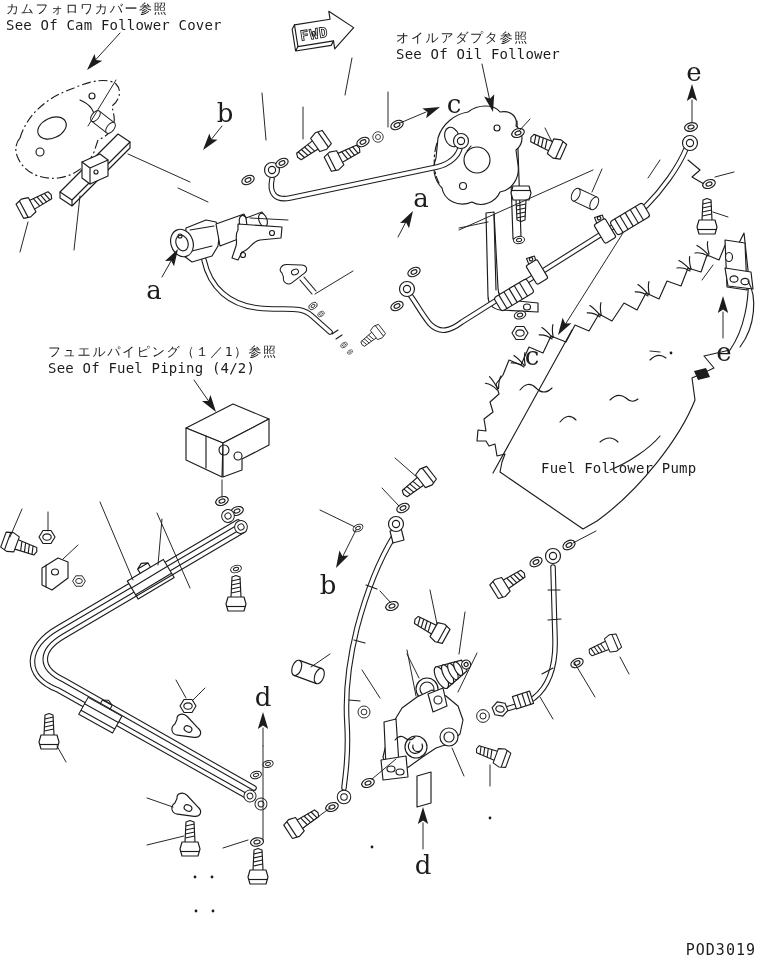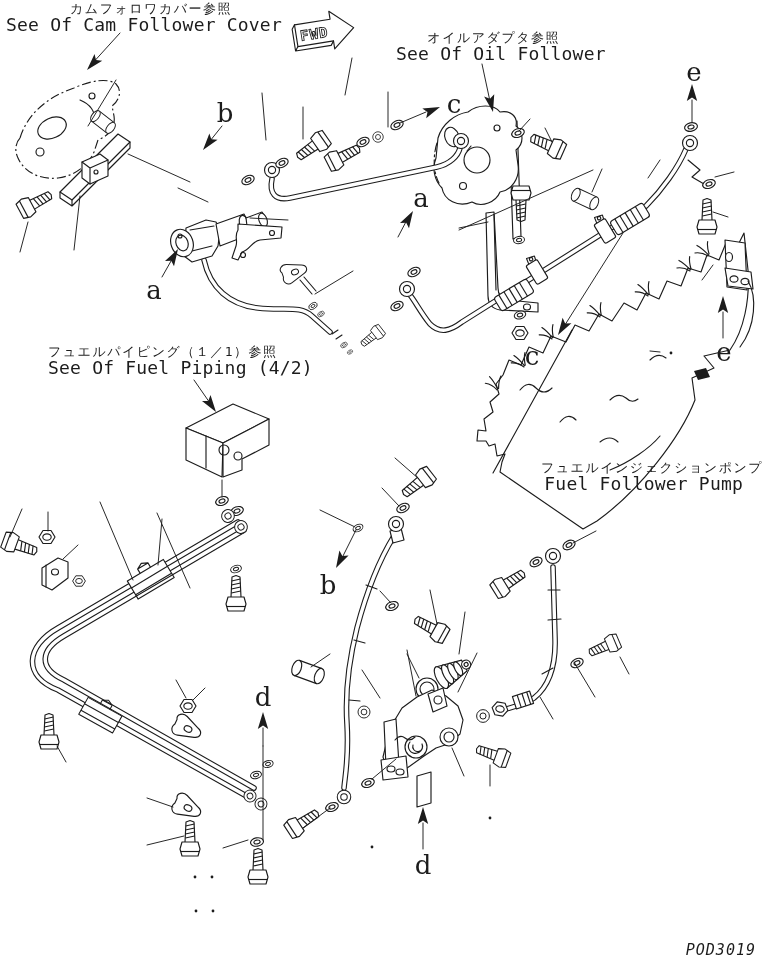--- a/index.html
+++ b/index.html
@@ -6,28 +6,28 @@
   .stage{position:relative;width:764px;height:962px;background:#ffffff;overflow:hidden;
          font-family:"DejaVu Sans Mono",monospace;color:#1c1c1c;}
   .stage svg{position:absolute;left:0;top:0;}
   .ln{stroke:#1c1c1c;stroke-width:1.15;fill:none;stroke-linecap:round;stroke-linejoin:round}
   .pt{stroke:#1c1c1c;stroke-width:1.15;fill:#ffffff;stroke-linejoin:round}
   .th{stroke:#1c1c1c;stroke-width:0.95;fill:none;stroke-linecap:round}
   .tube{stroke:#1c1c1c;stroke-width:5.6;fill:none;stroke-linecap:round}
   .tubein{stroke:#ffffff;stroke-width:3.4;fill:none;stroke-linecap:round}
   .blk{fill:#1c1c1c;stroke:none}
   .dash{stroke-dasharray:9 3 2 3}
-  .lbl{position:absolute;text-align:right;white-space:nowrap;}
+  .lbl{position:absolute;text-align:left;white-space:nowrap;}
   .lbl .jp{display:block;font-size:13px;letter-spacing:1.5px;line-height:16px;}
-  .lbl .en{display:block;font-size:18px;letter-spacing:0.2px;line-height:16px;}
+  .lbl .en{display:block;font-size:14px;letter-spacing:0.2px;line-height:16px;}
   #lbl-cam{left:6px;top:1px;width:226px}
   #lbl-oil{left:396px;top:30px;width:164px}
   #lbl-pip{left:48px;top:344px;width:222px}
   #lbl-pump{left:541px;top:460px;width:202px}
-  #lbl-code{position:absolute;left:650px;top:941px;width:106px;text-align:right;font-size:15px;letter-spacing:1px;font-style:italic;}
+  #lbl-code{position:absolute;left:650px;top:941px;width:106px;text-align:right;font-size:15px;letter-spacing:1px;}
   .co{position:absolute;font-family:"DejaVu Serif",serif;font-size:26px;line-height:26px;transform:translate(-50%,-55%);}
 </style>
 </head>
 <body>
 
 <div class="stage">
 
 <svg width="764" height="962" viewBox="0 0 764 962">
   <defs>
     <g id="washer">
@@ -435,21 +435,20 @@
 </div>
 <div class="lbl" id="lbl-oil">
   <span class="jp">オイルアダプタ参照</span>
   <span class="en">See Of Oil Follower</span>
 </div>
 <div class="lbl" id="lbl-pip">
   <span class="jp">フュエルパイピング（１／1）参照</span>
   <span class="en">See Of Fuel Piping (4/2)</span>
 </div>
 <div class="lbl" id="lbl-pump">
-  <span class="jp">フュエルインジェクションポンプ</span>
   <span class="en">Fuel Follower Pump</span>
 </div>
 
 <span class="co" style="left:225px;top:114px">b</span>
 <span class="co" style="left:154px;top:291px">a</span>
 <span class="co" style="left:454px;top:105px">c</span>
 <span class="co" style="left:421px;top:199px">a</span>
 <span class="co" style="left:532px;top:357px">c</span>
 <span class="co" style="left:694px;top:73px">e</span>
 <span class="co" style="left:724px;top:353px">e</span>

